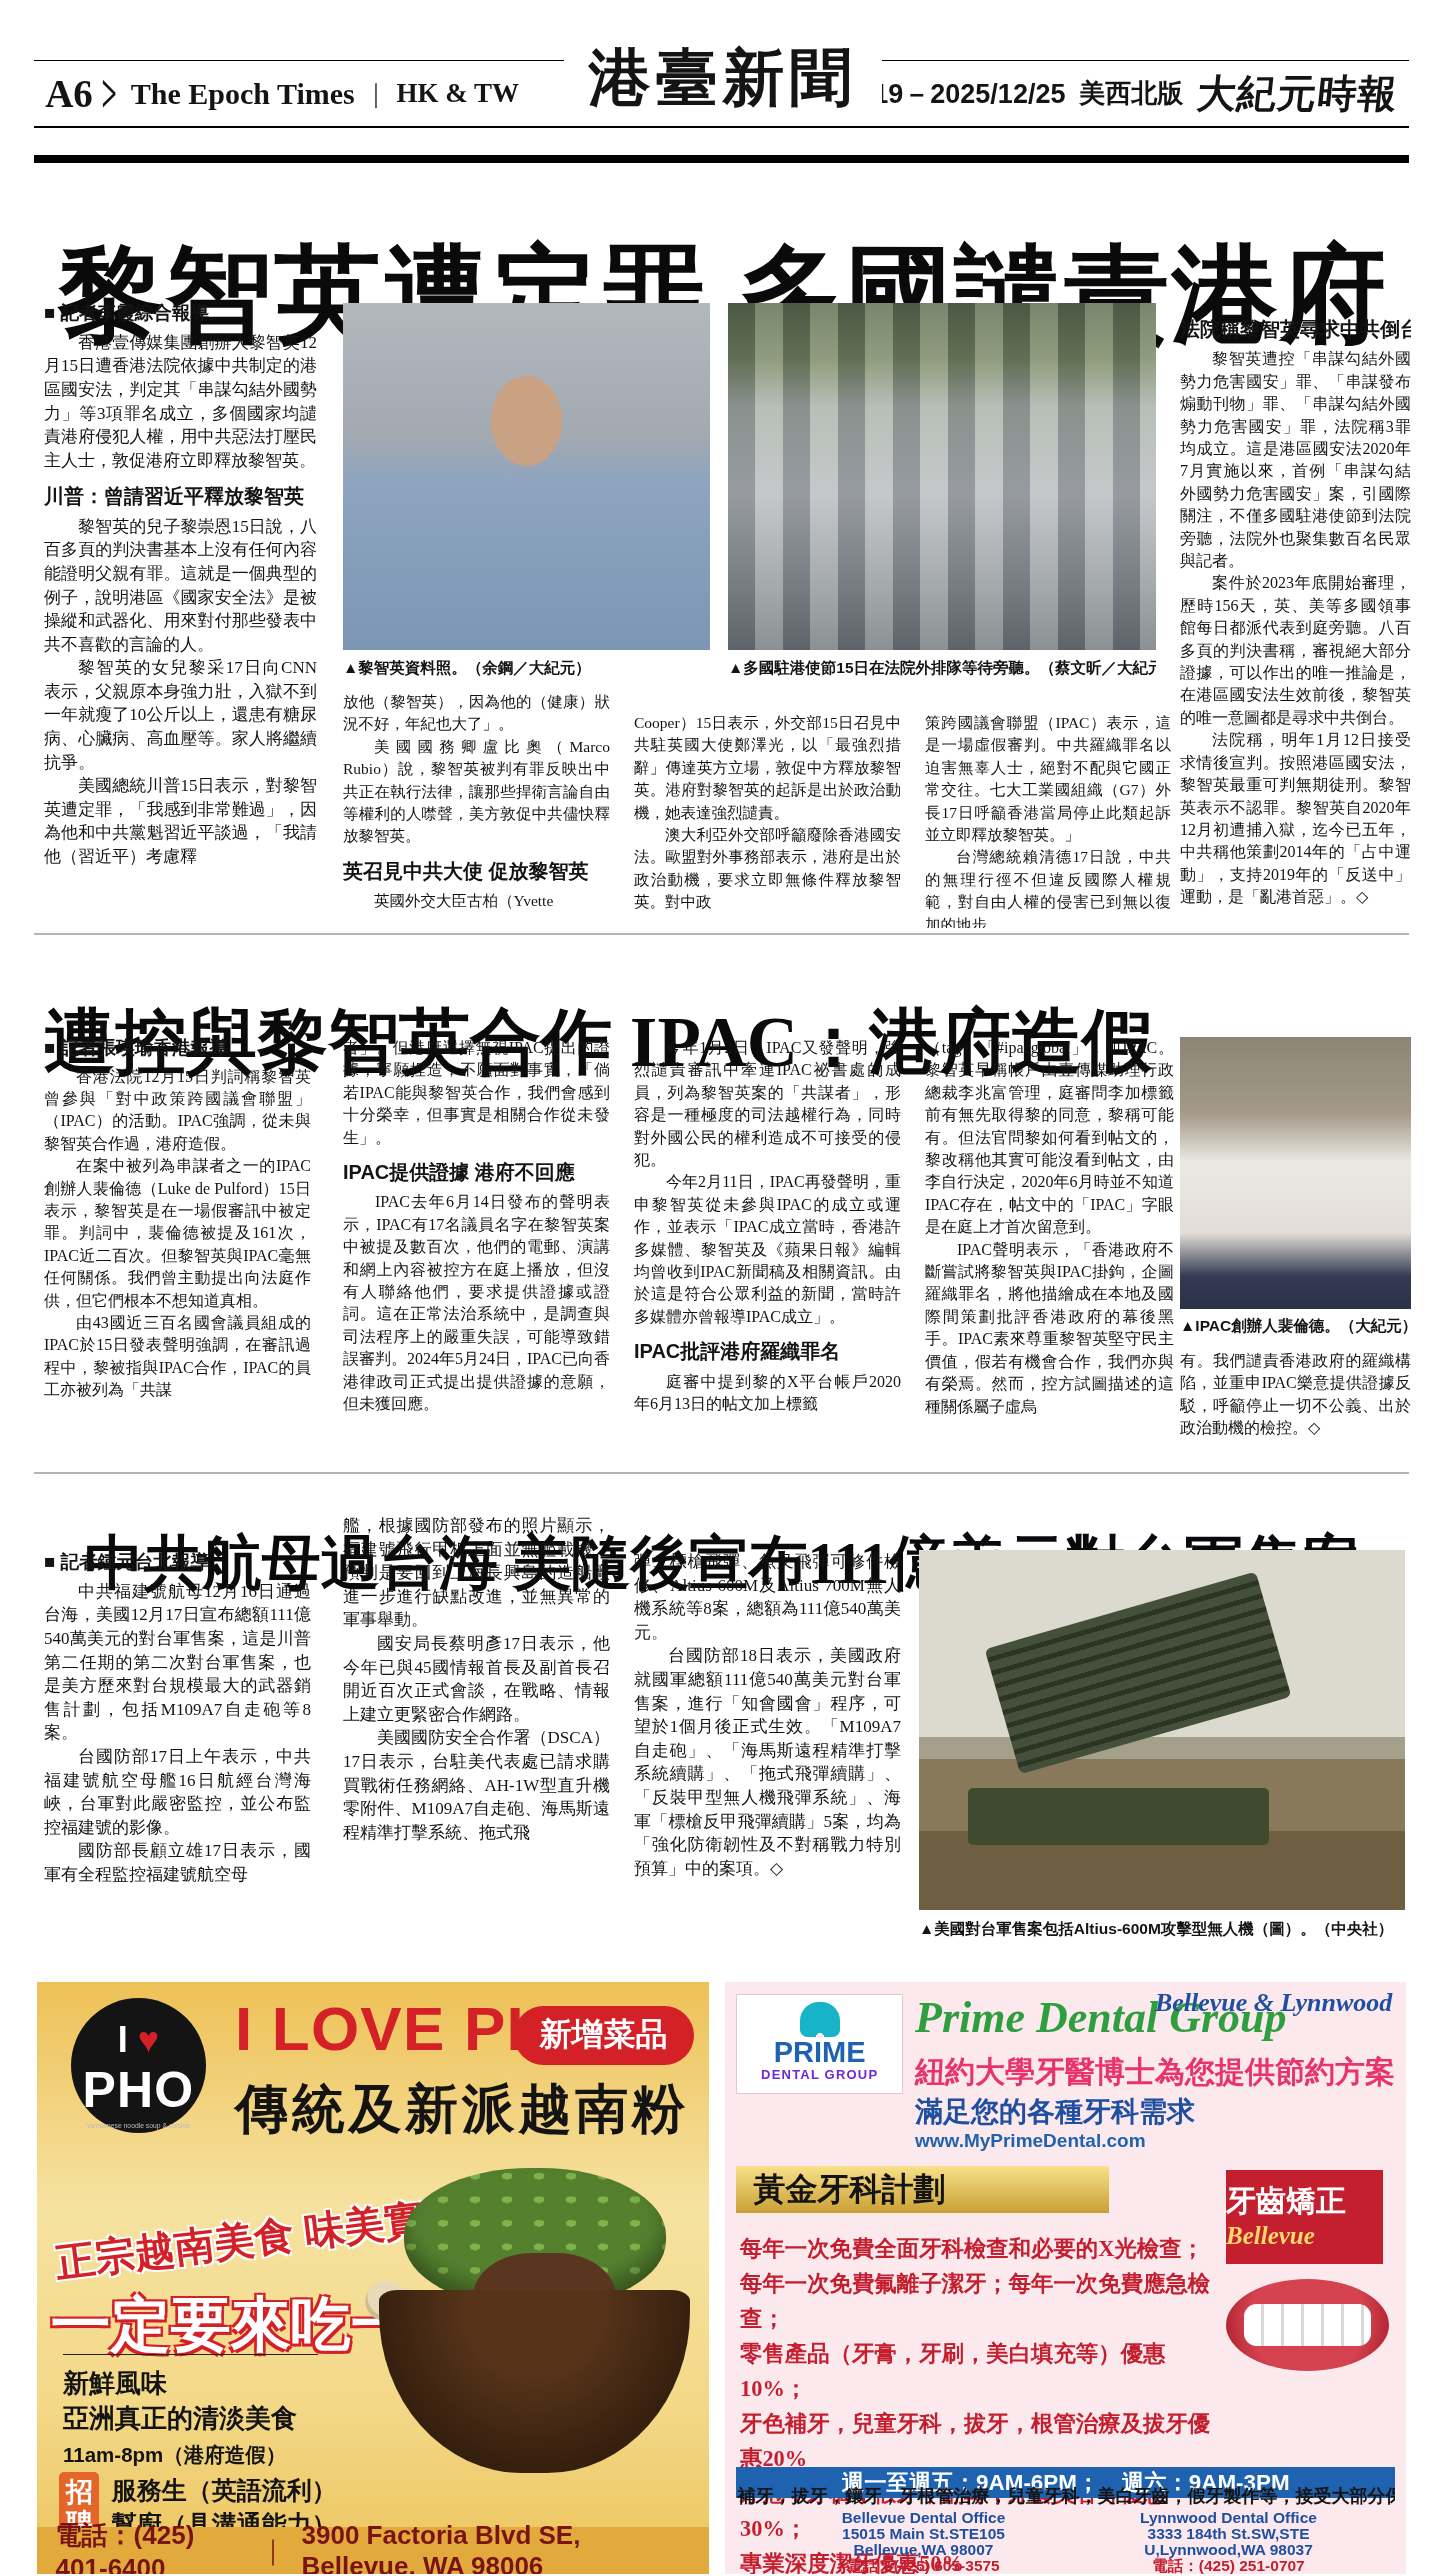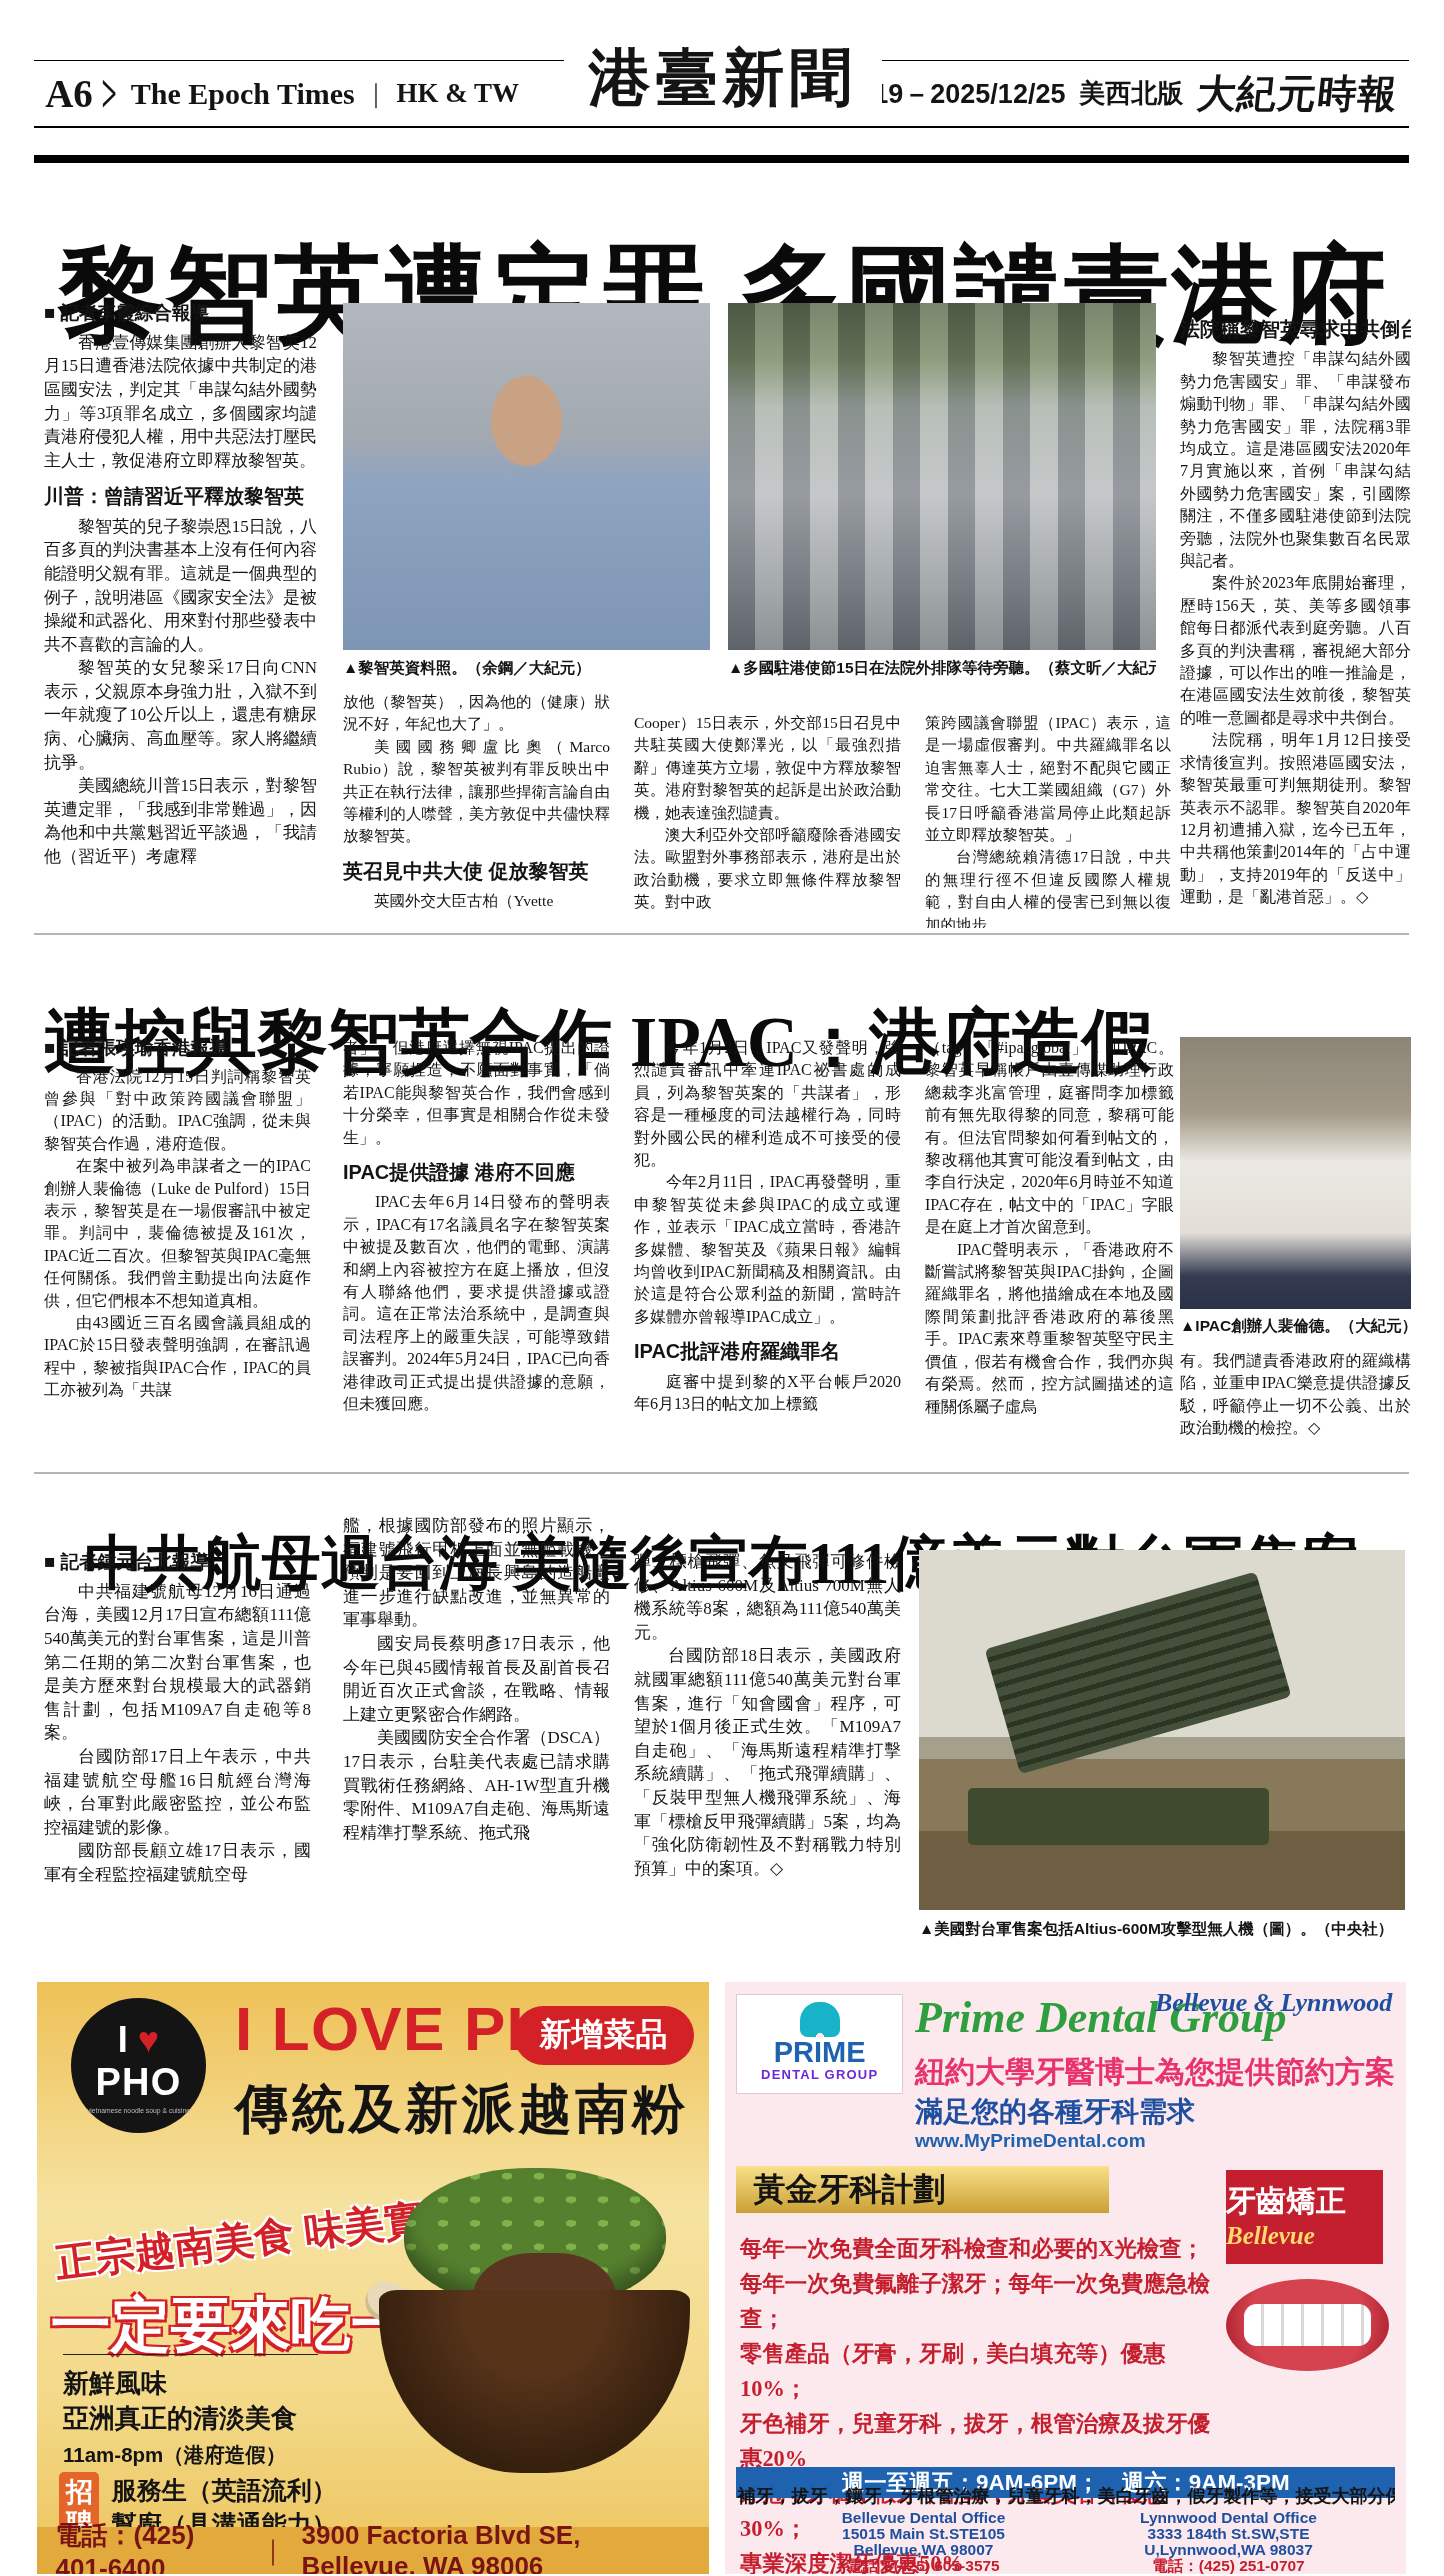--- a/index.html
+++ b/index.html
@@ -63,21 +63,21 @@
     background:repeating-linear-gradient(180deg,#44503a 0 8.7px,#2c3524 8.7px 13.7px);border-radius:6.2px;}
   .launcher-base{position:absolute;left:10%;bottom:18%;width:62%;height:16%;background:#3f4a2e;border-radius:5px;}
 
   
   #adpho{left:37px;top:1982px;width:672px;height:592px;overflow:hidden;
     background:linear-gradient(180deg,#eec157 0%,#f6e2a0 38%,#f3d887 72%,#ecc35b 100%);}
   .pho-logo{position:absolute;left:34px;top:15.5px;width:135px;height:135px;border-radius:50%;
     background:#141414;color:#fff;text-align:center;font-family:"Liberation Sans",sans-serif;}
   .pho-logo .l1{font-size:36px;font-weight:900;margin-top:21px;}
   .pho-logo .l1 .heart{color:#d42027;}
-  .pho-logo .l2{font-size:38px;font-weight:900;letter-spacing:1.2px;}
+  .pho-logo .l2{font-size:50px;font-weight:900;letter-spacing:1.2px;}
   .pho-logo .l3{font-size:6.8px;color:#bbb;margin-top:3.7px;}
   .pho-title{position:absolute;left:198px;top:11.2px;font-family:"Liberation Sans",sans-serif;
     font-size:62px;font-weight:900;color:#d42027;letter-spacing:1.2px;}
   .pho-badge{position:absolute;right:15.5px;top:23.6px;background:#d42027;color:#fff;
     font-size:32px;font-weight:900;padding:7.5px 26px;border-radius:37px;font-family:"Liberation Sans",sans-serif;}
   .pho-sub{position:absolute;left:198px;top:92px;font-size:53px;font-weight:900;color:#141414;letter-spacing:3.7px;}
   .pho-slogan1{position:absolute;left:17.4px;top:229px;font-size:40px;font-weight:900;color:#d42027;
     transform:rotate(-7deg);font-family:"Liberation Sans",sans-serif;
     text-shadow:1.9px 1.9px 0 #fff,-1.9px -1.9px 0 #fff,1.9px -1.9px 0 #fff,-1.9px 1.9px 0 #fff;}
   .pho-slogan2{position:absolute;left:13.7px;top:303px;font-size:60px;font-weight:900;color:#fff;

